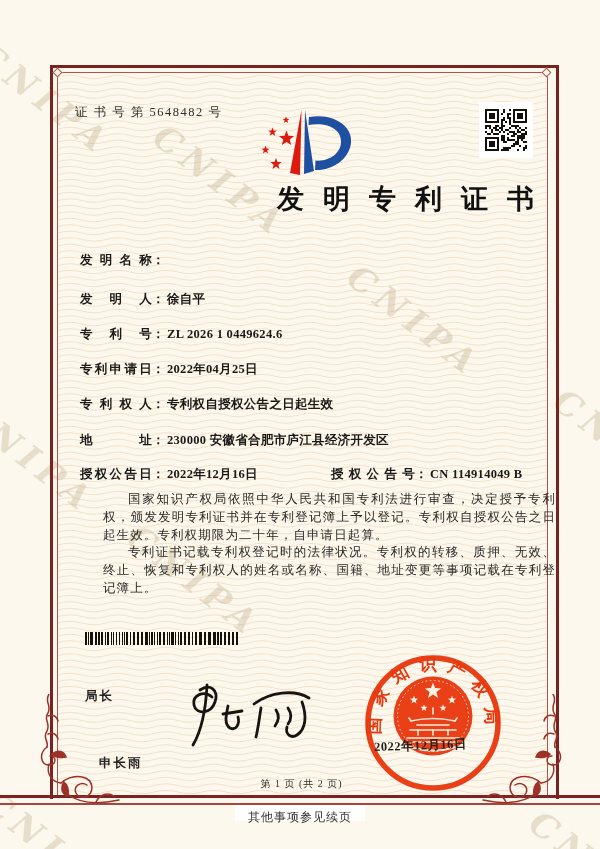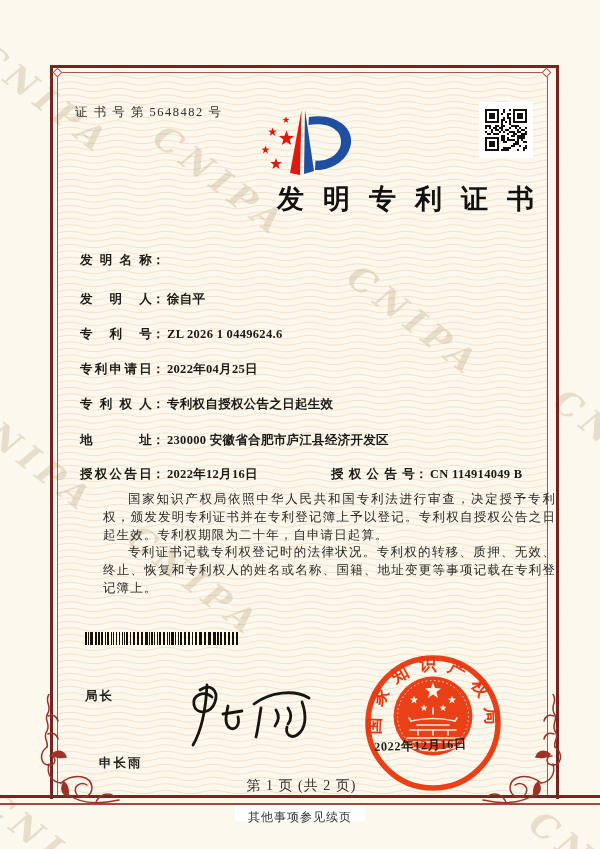--- a/index.html
+++ b/index.html
@@ -44,21 +44,21 @@
   #barcode{left:85px;top:632px;z-index:3;}
   #director-title{left:85px;top:688px;z-index:3;font-family:"Liberation Sans","DejaVu Sans",sans-serif;
       font-size:12.5px;font-weight:700;letter-spacing:2px;color:#242220;}
   #director-name{left:99px;top:711px;z-index:3;font-family:"Liberation Sans","DejaVu Sans",sans-serif;
       font-size:12.5px;font-weight:700;letter-spacing:2px;color:#242220;margin-top:44px;}
   #signature{left:176px;top:672px;z-index:3;}
   #seal{left:358px;top:648px;z-index:4;}
   #seal-date{left:374px;top:737px;width:120px;z-index:5;font-size:12.5px;font-weight:700;
       color:#24201c;letter-spacing:.5px;transform:rotate(-2deg);white-space:nowrap;}
   #page-info{left:50px;top:777px;width:503px;z-index:3;text-align:center;
-      font-size:14px;letter-spacing:1px;color:#33302c;}
+      font-size:10px;letter-spacing:1px;color:#33302c;}
   #footer-box{left:235px;top:805px;width:130px;height:16px;background:#ffffff;z-index:3;
       text-align:center;line-height:24px;font-size:12px;letter-spacing:1px;color:#33302c;}
   .orn{position:absolute;z-index:3;}
   #orn-right{transform:scaleX(-1);}
 </style>
 </head>
 <body>
 
 <div id="page">
 

